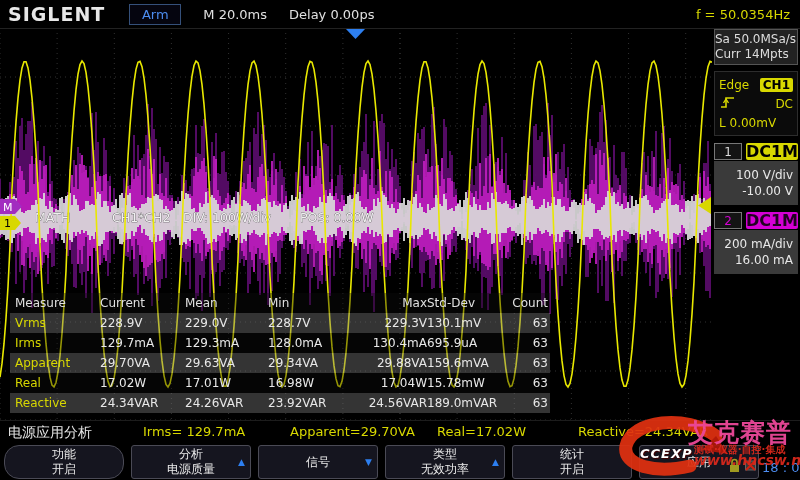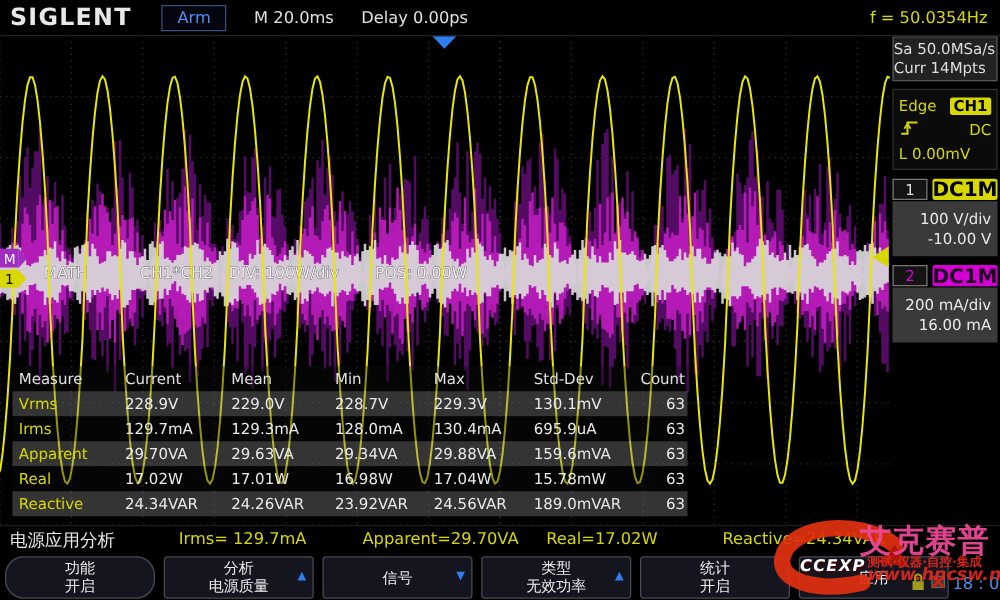--- a/index.html
+++ b/index.html
@@ -36,21 +36,21 @@
   .ch-info{background:#3a3a3a;color:#e8e8e8;text-align:right;padding:6px 5px;line-height:16px;}
 
   
   #meastable{position:absolute;left:10px;top:293px;width:540px;z-index:10;font-size:12px;}
   .mrow{display:flex;height:20px;align-items:center;}
   .mrow.shade{background:rgba(125,125,125,0.42);}
   .mrow.dark{background:rgba(12,12,12,0.38);}
   .mcell{overflow:hidden;white-space:nowrap;color:#e8e8e8;}
   .mcell.c0{width:85px;padding-left:5px;}
   .mcell.c1{width:85px;} .mcell.c2{width:83px;} .mcell.c3{width:79px;}
-  .mcell.c4{width:80px;} .mcell.c5{width:76px;} .mcell.c6{width:45px;text-align:right;}
+  .mcell.c4{width:80px;text-align:right;} .mcell.c5{width:76px;} .mcell.c6{width:45px;text-align:right;}
   .mhead .mcell{color:#e0e0e0;}
   .mlabel{color:#d8d800 !important;}
 
   
   #statusbar{position:absolute;left:0;top:420px;width:800px;height:23px;background:#000;z-index:25;
     border-top:1px solid #1c1c1c;font-size:13px;text-decoration:underline;}
   #statusbar .sb{position:absolute;top:3px;white-space:nowrap;}
   #sb-title{left:8px;color:#e8e8e8;font-size:14px;}
   .sb-val{color:#d8d800;}
   #sb0{left:143px;} #sb1{left:290px;} #sb2{left:437px;} #sb3{left:578px;}

